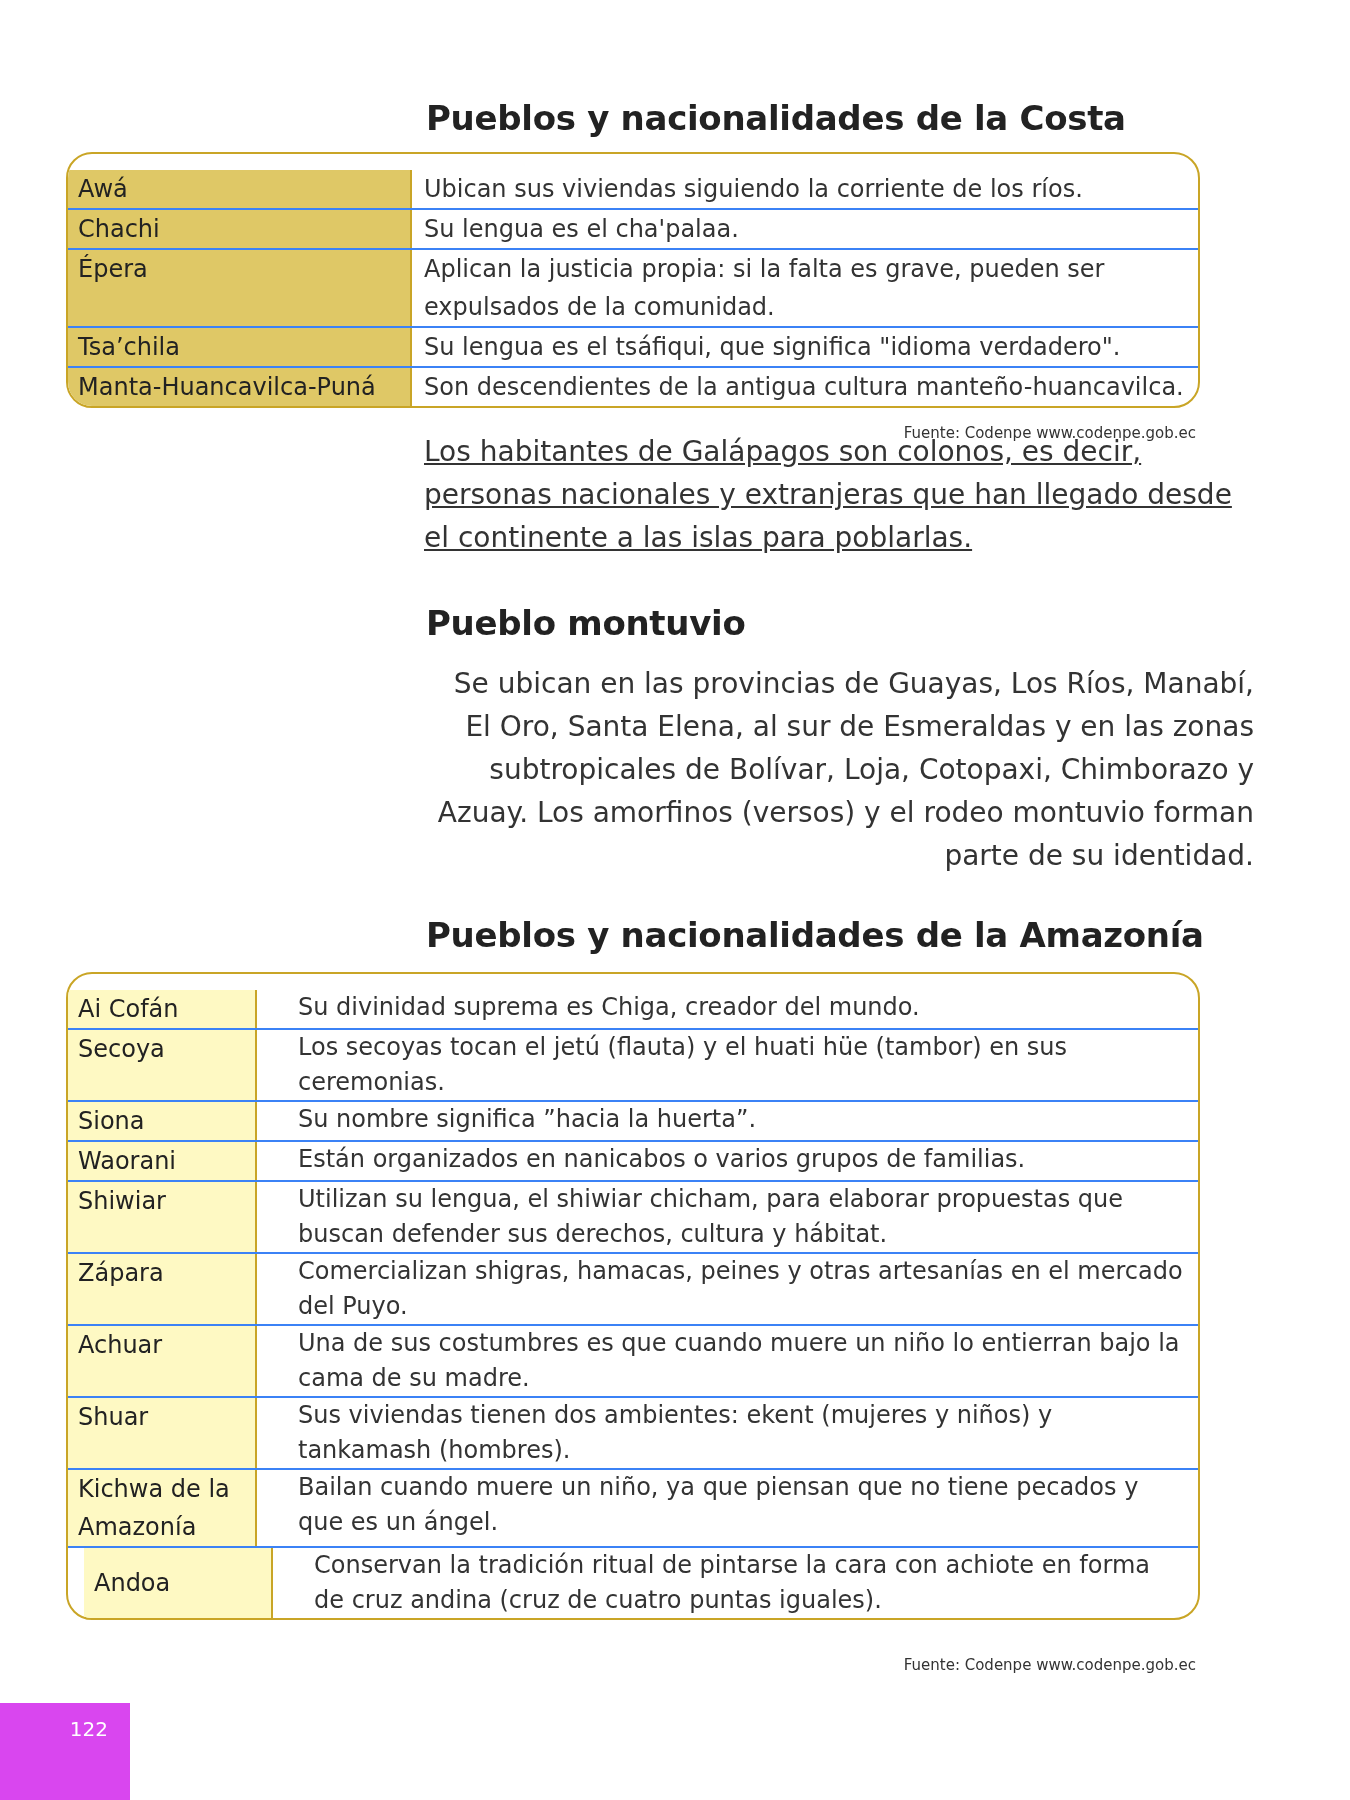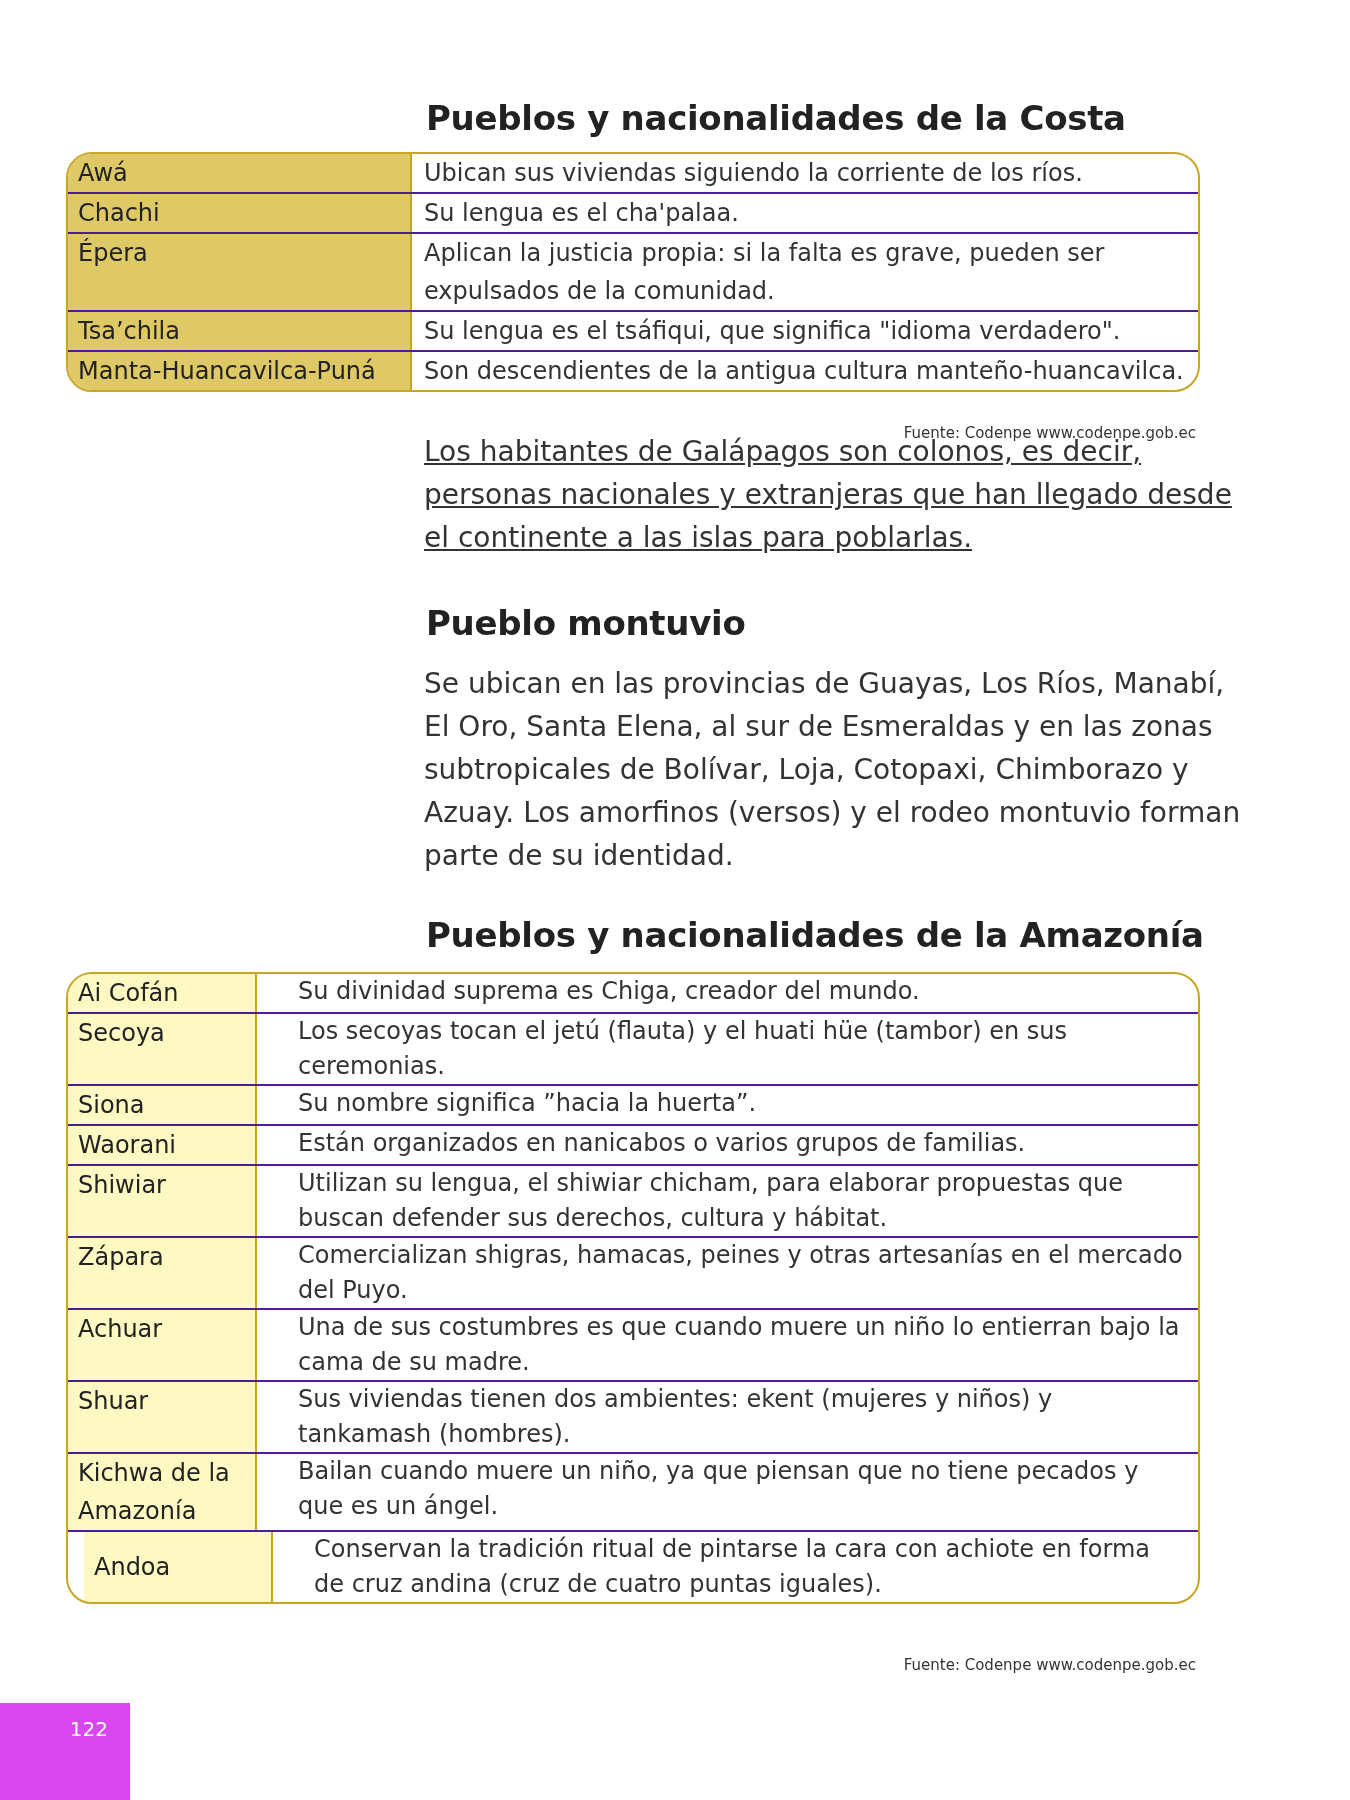--- a/index.html
+++ b/index.html
@@ -9,22 +9,22 @@
     }
     .heading {
       position: absolute; left: 426px; font-weight: bold; font-size: 34px; color: #222;
       letter-spacing: -0.3px;
     }
     .tbl {
       position: absolute; left: 66px; width: 1130px;
       border: 2px solid #c9a526; border-radius: 26px; overflow: hidden;
       background: #fff;
     }
-    .row { display: flex; border-top: 2px solid #4c1d95; }
-    .row:first-child { border-top: none; }
+    .row { display: flex; border-top: 2px solid #3b82f6; }
+    .row:first-child { border-top: none; margin-top: 16px; }
     .name {
       flex: none; padding: 0 10px; font-size: 24px; color: #222;
       border-right: 2px solid #c9a526; box-sizing: border-box;
     }
     .desc { flex: 1; padding: 0 12px; font-size: 24px; color: #333; line-height: 38px; }
     .costa .name { background: #dfc866; width: 344px; line-height: 38px; }
     .amaz .name { background: #fef9c3; width: 189px; line-height: 38px; }
     .amaz .desc { line-height: 35px; padding-left: 41px; }
     .source {
       position: absolute; right: 154px; font-size: 15px; color: #333;
@@ -65,21 +65,21 @@
   <div class="row">
       <div class="name">Manta-Huancavilca-Puná</div>
       <div class="desc">Son descendientes de la antigua cultura manteño-huancavilca.</div>
     </div>
 </div>
 <div class="source" style="top:424px;">Fuente: Codenpe  www.codenpe.gob.ec</div>
 
 <div class="para" style="top:430px;text-decoration:underline;">Los habitantes de Galápagos son colonos, es decir, personas nacionales y extranjeras que han llegado desde el continente a las islas para poblarlas.</div>
 
 <div class="heading" style="top:603px;">Pueblo montuvio</div>
-<div class="para" style="top:662px;">Se ubican en las provincias de Guayas, Los Ríos, Manabí, El Oro, Santa Elena, al sur de Esmeraldas y en las zonas subtropicales de Bolívar, Loja, Cotopaxi, Chimborazo y Azuay. Los amorfinos (versos) y el rodeo montuvio forman parte de su identidad.</div>
+<div class="para" style="top:662px;text-align:right;">Se ubican en las provincias de Guayas, Los Ríos, Manabí, El Oro, Santa Elena, al sur de Esmeraldas y en las zonas subtropicales de Bolívar, Loja, Cotopaxi, Chimborazo y Azuay. Los amorfinos (versos) y el rodeo montuvio forman parte de su identidad.</div>
 
 <div class="heading" style="top:915px;">Pueblos y nacionalidades de la Amazonía</div>
 
 <div class="tbl amaz" style="top:972px;">
   <div class="row">
       <div class="name">Ai Cofán</div>
       <div class="desc">Su divinidad suprema es Chiga, creador del mundo.</div>
     </div>
   <div class="row">
       <div class="name">Secoya</div>

